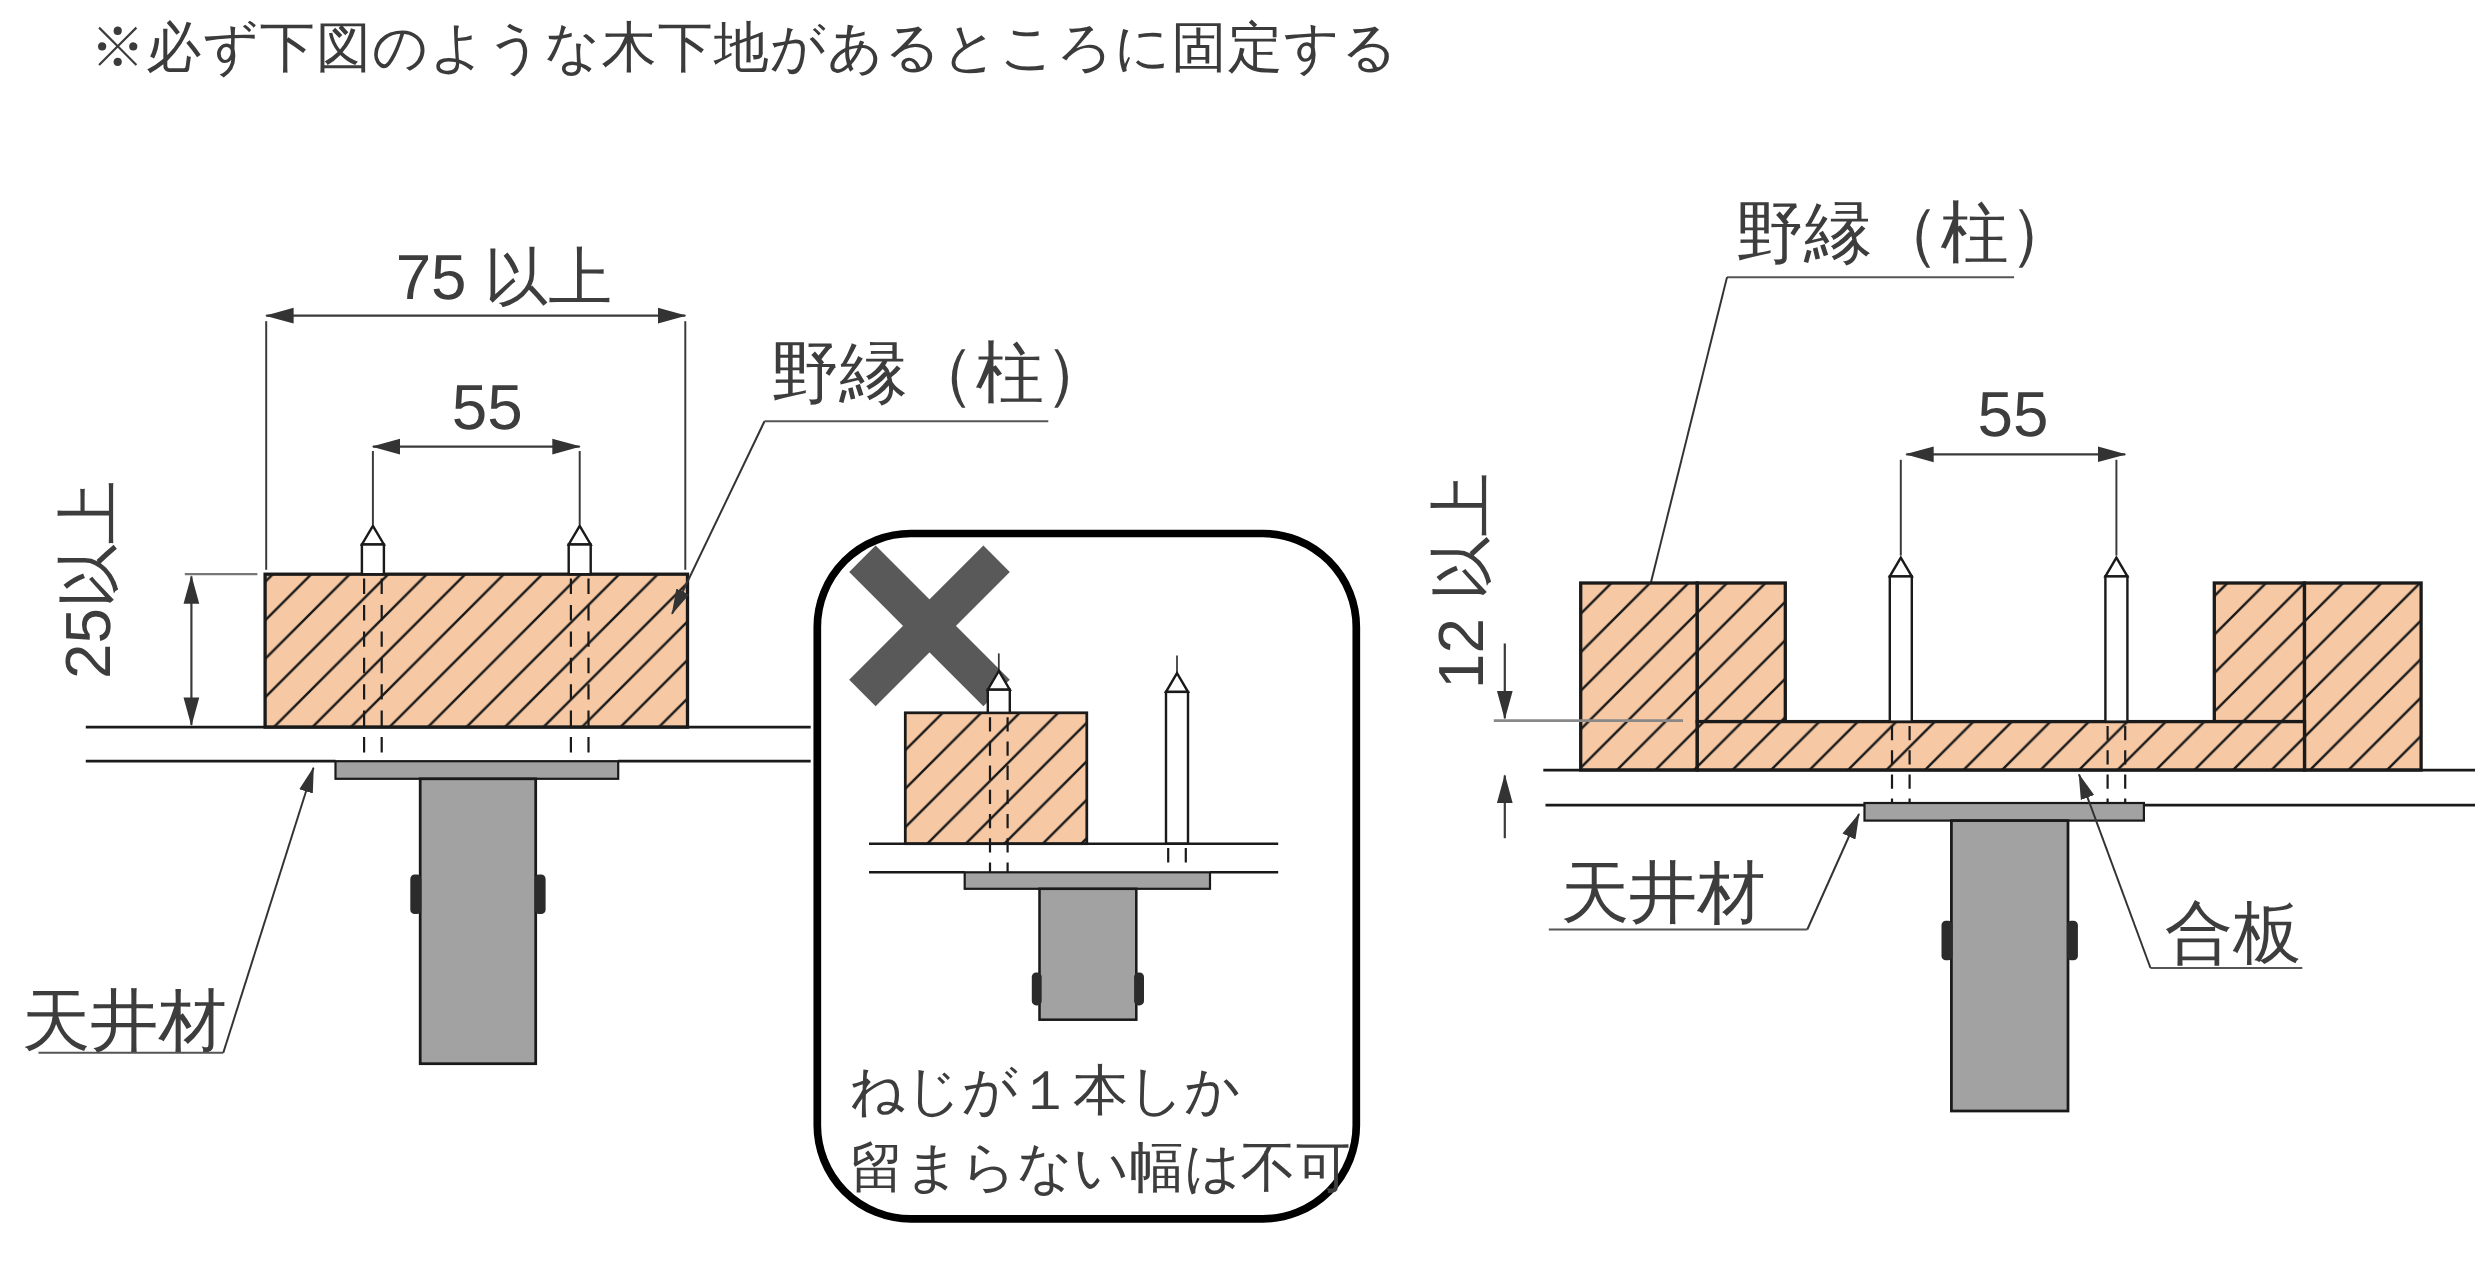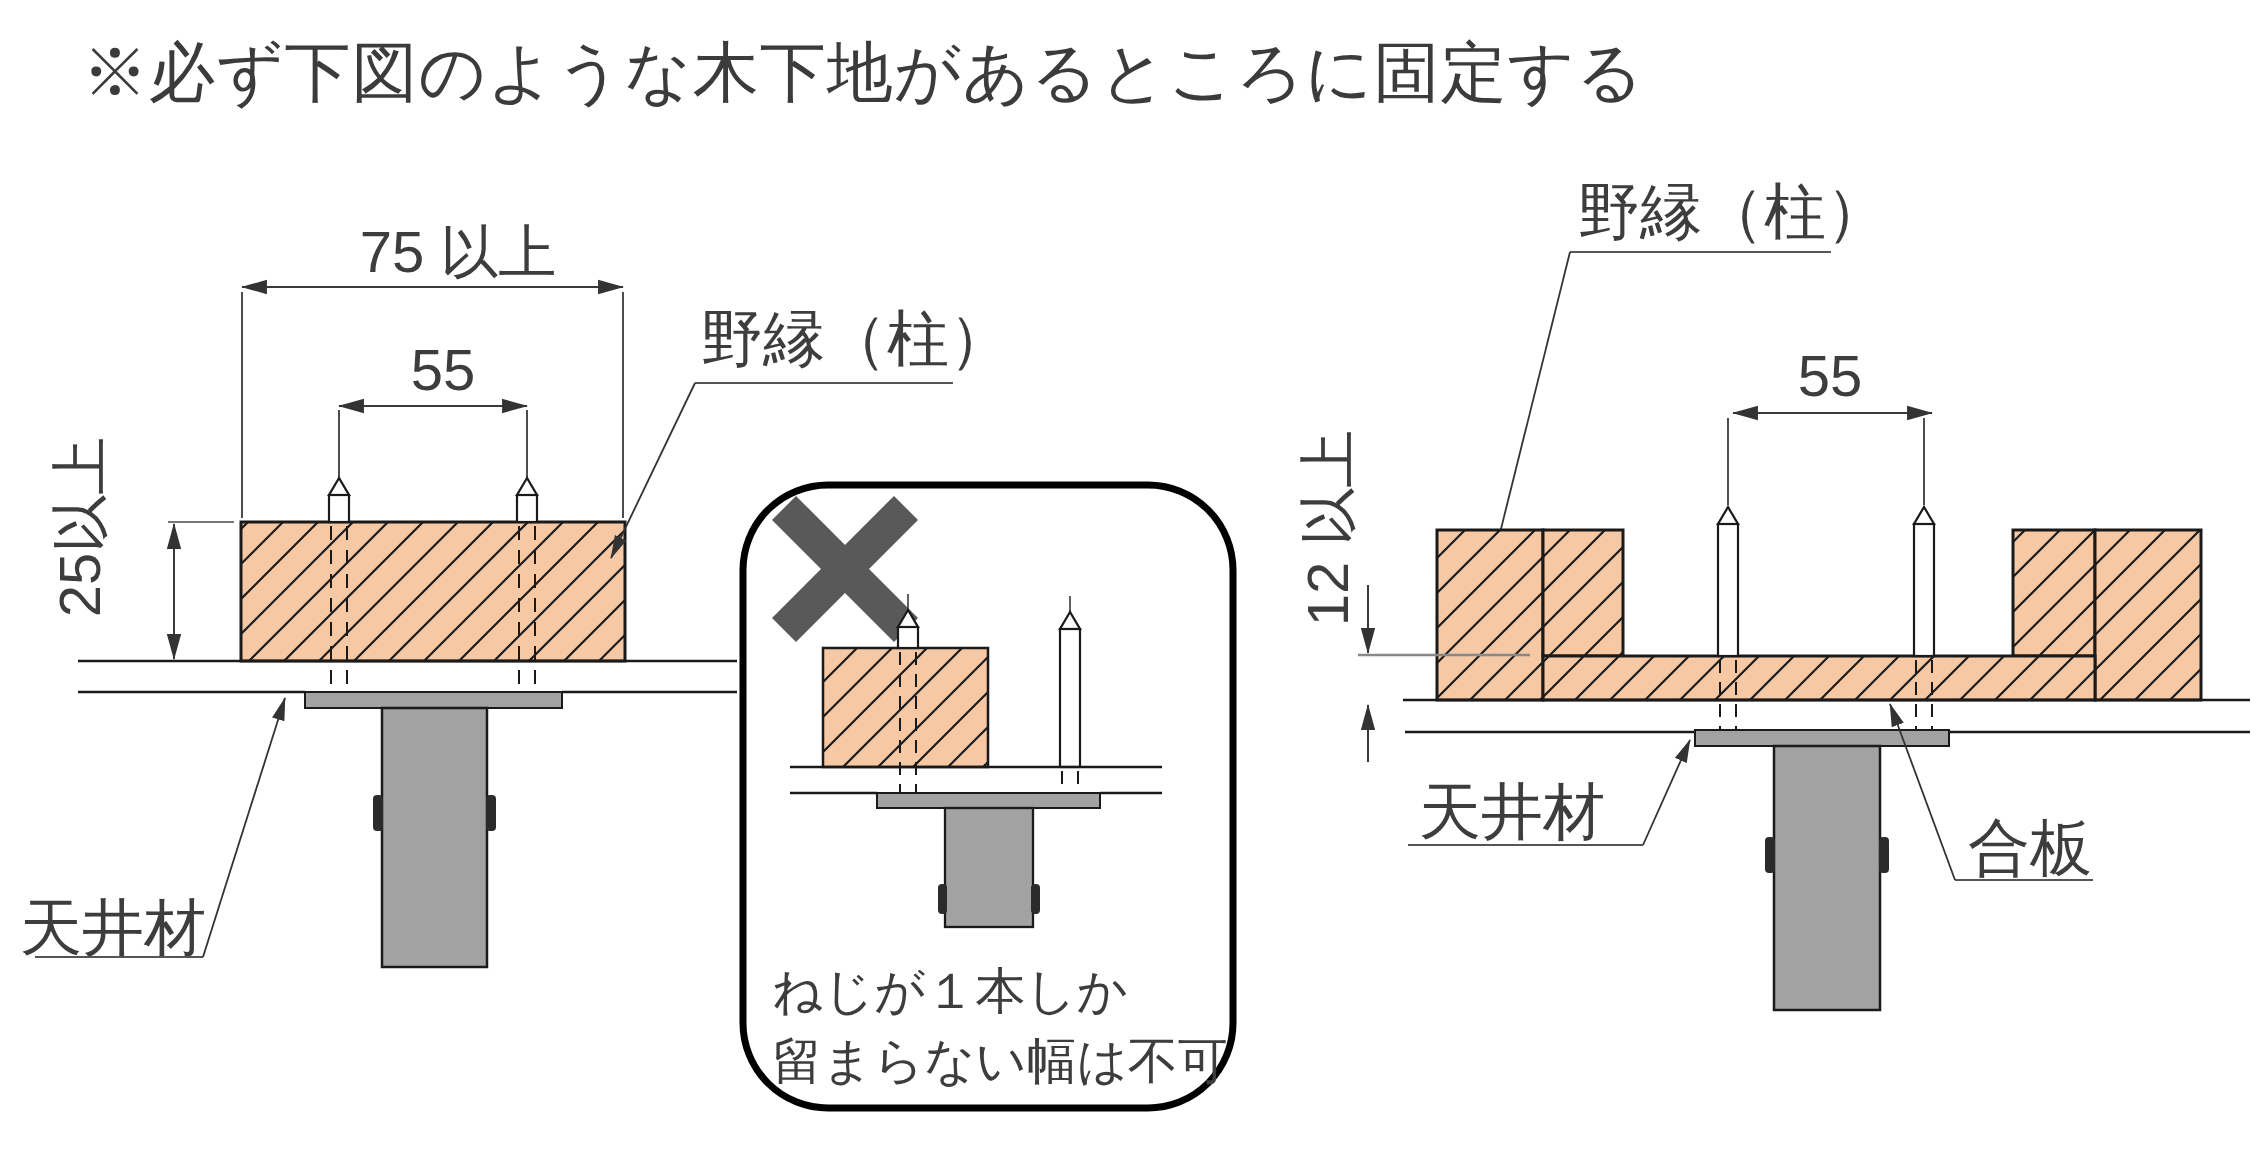--- a/index.html
+++ b/index.html
@@ -1,18 +1,18 @@
 <!DOCTYPE html>
 <html><head>
 <meta charset="utf-8">
 <style>
   html,body{margin:0;padding:0;background:#ffffff;}
   .page{position:relative;width:2264px;height:1168px;background:#fff;overflow:hidden;
         font-family:"Liberation Sans",sans-serif;}
-  .title{position:absolute;left:82px;top:28px;font-size:66px;color:#3b3b3b;
+  .title{position:absolute;left:82px;top:10px;font-size:50px;color:#3b3b3b;
          letter-spacing:1px;white-space:nowrap;}
   svg text{font-family:"Liberation Sans",sans-serif;fill:#3d3d3d;}
   svg .dim{font-size:58px;}
   svg .lbl{font-size:62px;}
   svg .note{font-size:50px;fill:#3d3d3d;}
 </style>
 </head>
 <body>
 
 <div class="page">

